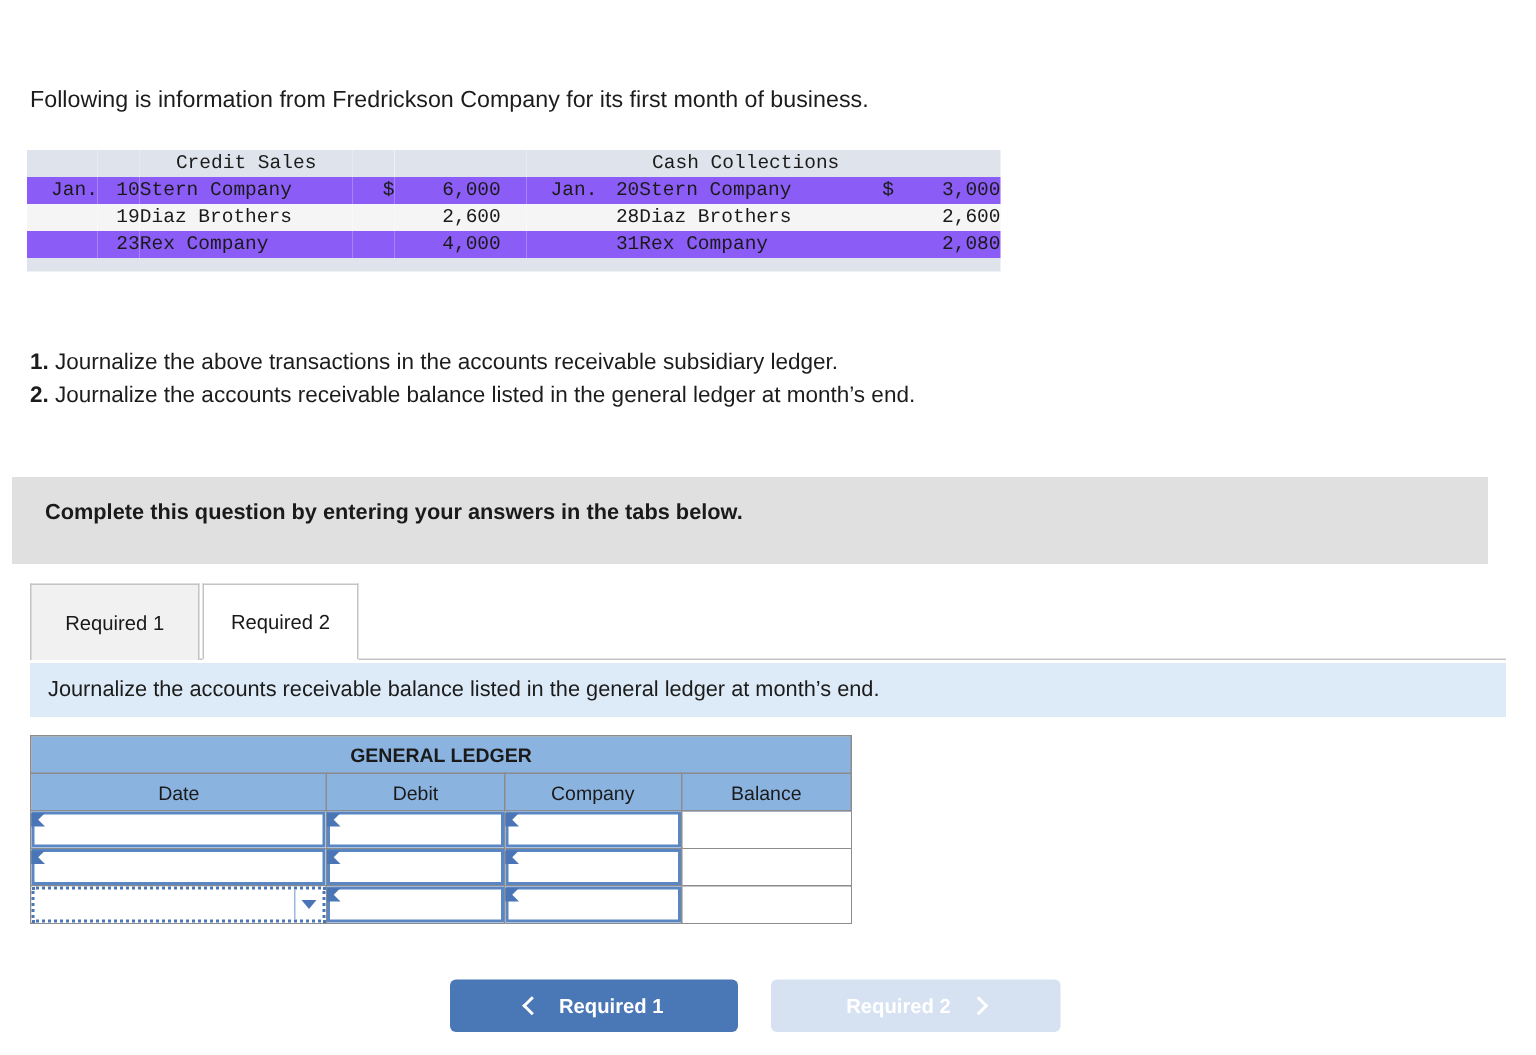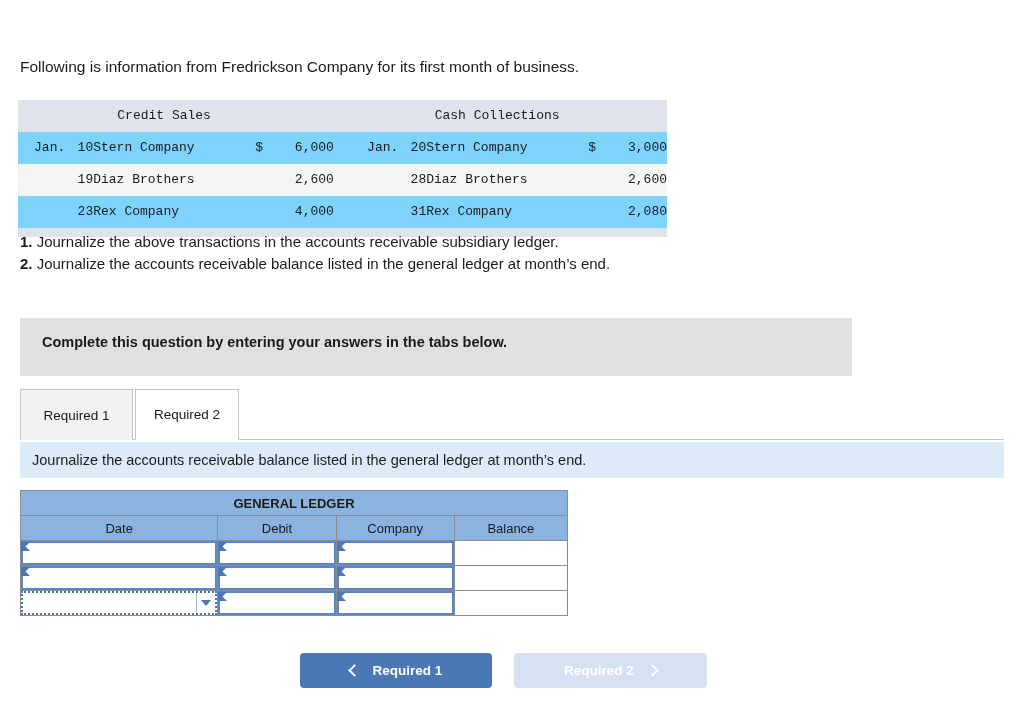--- a/index.html
+++ b/index.html
@@ -33,28 +33,28 @@
     top: 100px;
     width: 649px;
     border-collapse: collapse;
     font-family: "Liberation Mono", "DejaVu Sans Mono", monospace;
     font-size: 13px;
     color: #1a1a1a;
   }
   .fact-table td, .fact-table th {
     padding: 0;
     font-weight: normal;
-    height: 32px;
+    height: 18px;
     line-height: 18px;
     white-space: pre;
   }
   .fact-head-row { background: #dfe3eb; }
   .fact-head-row th { text-align: center; font-weight: normal; }
   .row-alt { background: #f5f5f5; }
-  .row-plain { background: #7dd3fc; }
+  .row-plain { background: #8b5cf6; }
   .fact-foot-row td { background: #dfe3eb; height: 9px; line-height: 9px; }
 
   .c-mon   { width: 44px; text-align: right; padding-right: 4px; }
   .c-day   { width: 26px; text-align: right; padding-right: 6px; }
   .c-name  { width: 132px; text-align: left; }
   .c-cur   { width: 26px; text-align: right; }
   .c-amt   { width: 66px; text-align: right; padding-right: 14px; }
   .c-gap   { width: 16px; }
 
   
@@ -64,23 +64,23 @@
     top: 231px;
     font-size: 15px;
     line-height: 22px;
     color: #1c1c1c;
   }
   .req-lines .num { font-weight: bold; }
 
   
   .complete-panel {
     position: absolute;
-    left: 20px;
+    left: 8px;
     top: 318px;
-    width: 832px;
+    width: 984px;
     height: 58px;
     background: #e0e0e0;
   }
   .complete-panel .txt {
     position: absolute;
     left: 22px;
     top: 16px;
     font-size: 14.5px;
     font-weight: bold;
     color: #1a1a1a;

